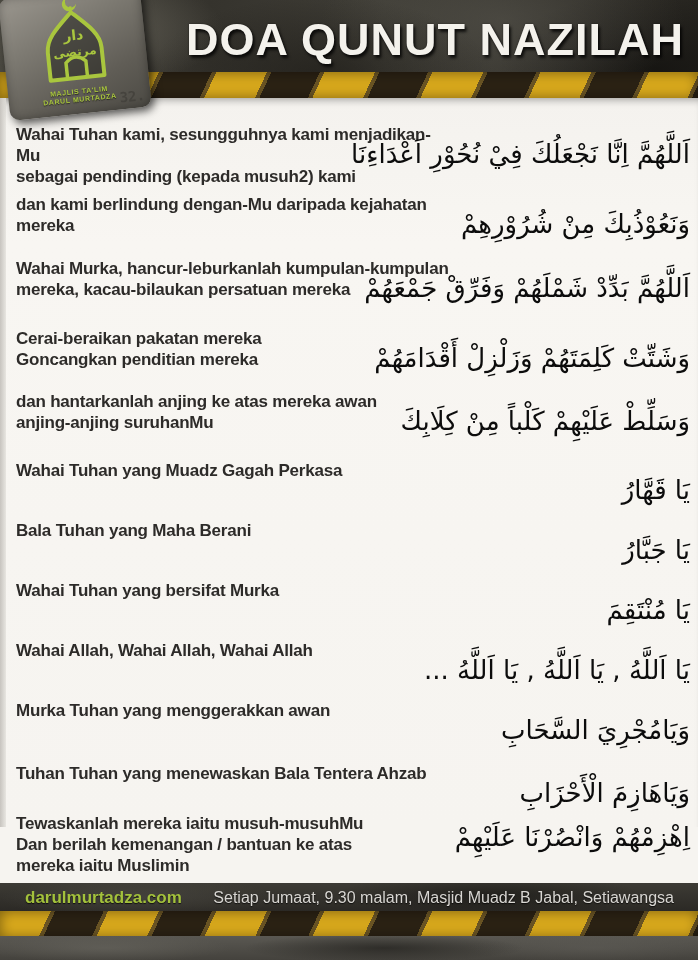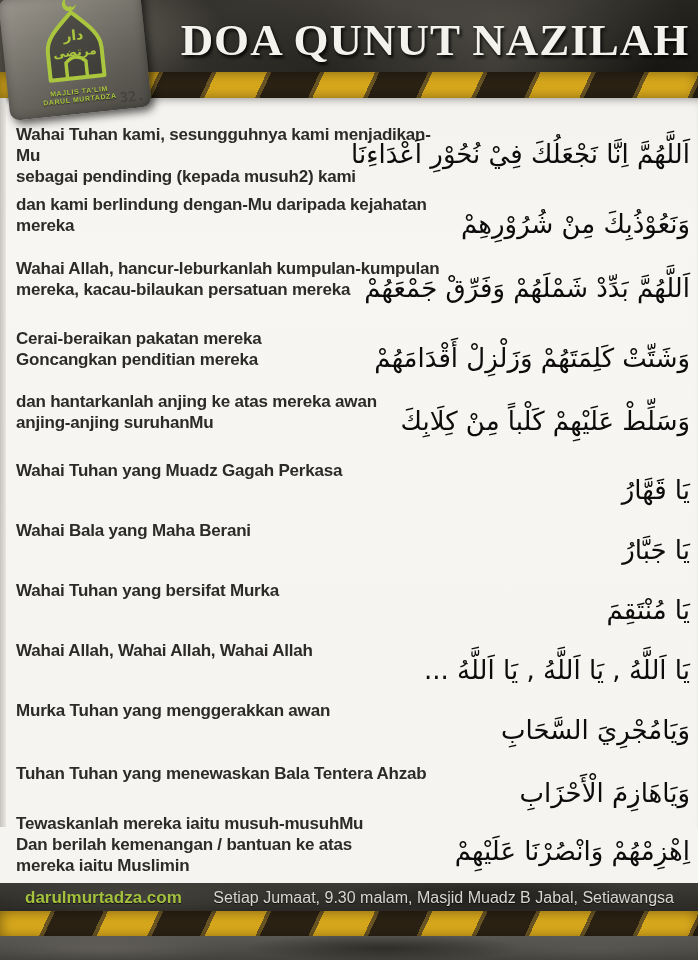--- a/index.html
+++ b/index.html
@@ -11,21 +11,20 @@
   
   .header{
     position:absolute; left:0; top:0; width:698px; height:100px;
     background-color:#3f3d37;
     background-image:
       radial-gradient(ellipse 180px 80px at 14% 30%, rgba(118,115,104,.55), transparent 70%),
       radial-gradient(ellipse 240px 110px at 46% 75%, rgba(24,22,18,.6), transparent 72%),
       radial-gradient(ellipse 260px 120px at 72% 20%, rgba(96,94,86,.45), transparent 70%),
       radial-gradient(ellipse 220px 110px at 94% 70%, rgba(14,13,11,.7), transparent 72%),
       linear-gradient(90deg,#4b4941,#35332d 30%,#403e37 55%,#282621 100%);
-    font-family: Liberation Serif, serif;
   }
   .title{
     position:absolute; left:175px; top:12px; width:520px; height:56px;
     display:flex; align-items:center; justify-content:center;
     font-size:45px; font-weight:900; letter-spacing:1px; color:#f4f2ec;
     text-shadow:2px 3px 3px rgba(0,0,0,.75), 0 0 2px rgba(0,0,0,.5);
     white-space:nowrap;
   }
   .hazard{
     position:absolute; left:0; width:698px; height:27px;
@@ -142,21 +141,21 @@
       <div class="arabic" dir="rtl" lang="ar">اَللَّهُمَّ اِنَّا نَجْعَلُكَ فِيْ نُحُوْرِ اَعْدَاءِنَا</div>
     </div>
 
     <div class="row" style="top:88px">
       <div class="malay">dan kami berlindung dengan-Mu daripada kejahatan
 mereka</div>
       <div class="arabic" dir="rtl" lang="ar">وَنَعُوْذُبِكَ مِنْ شُرُوْرِهِمْ</div>
     </div>
 
     <div class="row" style="top:152px">
-      <div class="malay">Wahai Allah, hancur-leburkanlah kumpulan-kumpulan
+      <div class="malay">Wahai Murka, hancur-leburkanlah kumpulan-kumpulan
 mereka, kacau-bilaukan persatuan mereka</div>
       <div class="arabic" dir="rtl" lang="ar">اَللَّهُمَّ بَدِّدْ شَمْلَهُمْ وَفَرِّقْ جَمْعَهُمْ</div>
     </div>
 
     <div class="row" style="top:222px">
       <div class="malay">Cerai-beraikan pakatan mereka
 Goncangkan penditian mereka</div>
       <div class="arabic" dir="rtl" lang="ar">وَشَتِّتْ كَلِمَتَهُمْ وَزَلْزِلْ أَقْدَامَهُمْ</div>
     </div>
 
@@ -165,21 +164,21 @@
 anjing-anjing suruhanMu</div>
       <div class="arabic" dir="rtl" lang="ar">وَسَلِّطْ عَلَيْهِمْ كَلْباً مِنْ كِلَابِكَ</div>
     </div>
 
     <div class="row" style="top:354px">
       <div class="malay">Wahai Tuhan yang Muadz Gagah Perkasa</div>
       <div class="arabic" dir="rtl" lang="ar">يَا قَهَّارُ</div>
     </div>
 
     <div class="row" style="top:414px">
-      <div class="malay">Wahai Bala yang Maha Berani</div>
+      <div class="malay">Bala Tuhan yang Maha Berani</div>
       <div class="arabic" dir="rtl" lang="ar">يَا جَبَّارُ</div>
     </div>
 
     <div class="row" style="top:474px">
       <div class="malay">Wahai Tuhan yang bersifat Murka</div>
       <div class="arabic" dir="rtl" lang="ar">يَا مُنْتَقِمَ</div>
     </div>
 
     <div class="row" style="top:534px">
       <div class="malay">Wahai Allah, Wahai Allah, Wahai Allah</div>
@@ -193,21 +192,21 @@
 
     <div class="row" style="top:657px">
       <div class="malay">Tuhan Tuhan yang menewaskan Bala Tentera Ahzab</div>
       <div class="arabic" dir="rtl" lang="ar">وَيَاهَازِمَ الْأَحْزَابِ</div>
     </div>
 
     <div class="row" style="top:707px">
       <div class="malay">Tewaskanlah mereka iaitu musuh-musuhMu
 Dan berilah kemenangan / bantuan ke atas
 mereka iaitu Muslimin</div>
-      <div class="arabic" dir="rtl" lang="ar" style="top:24px">اِهْزِمْهُمْ وَانْصُرْنَا عَلَيْهِمْ</div>
+      <div class="arabic" dir="rtl" lang="ar" style="top:10px">اِهْزِمْهُمْ وَانْصُرْنَا عَلَيْهِمْ</div>
     </div>
 
   </div>
 
   <div class="footer-bar">
     <div class="website">darulmurtadza.com</div>
     <div class="schedule">Setiap Jumaat, 9.30 malam, Masjid Muadz B Jabal, Setiawangsa</div>
   </div>
   <div class="hazard hazard-bottom"></div>
   <div class="bottom-strip"></div>

